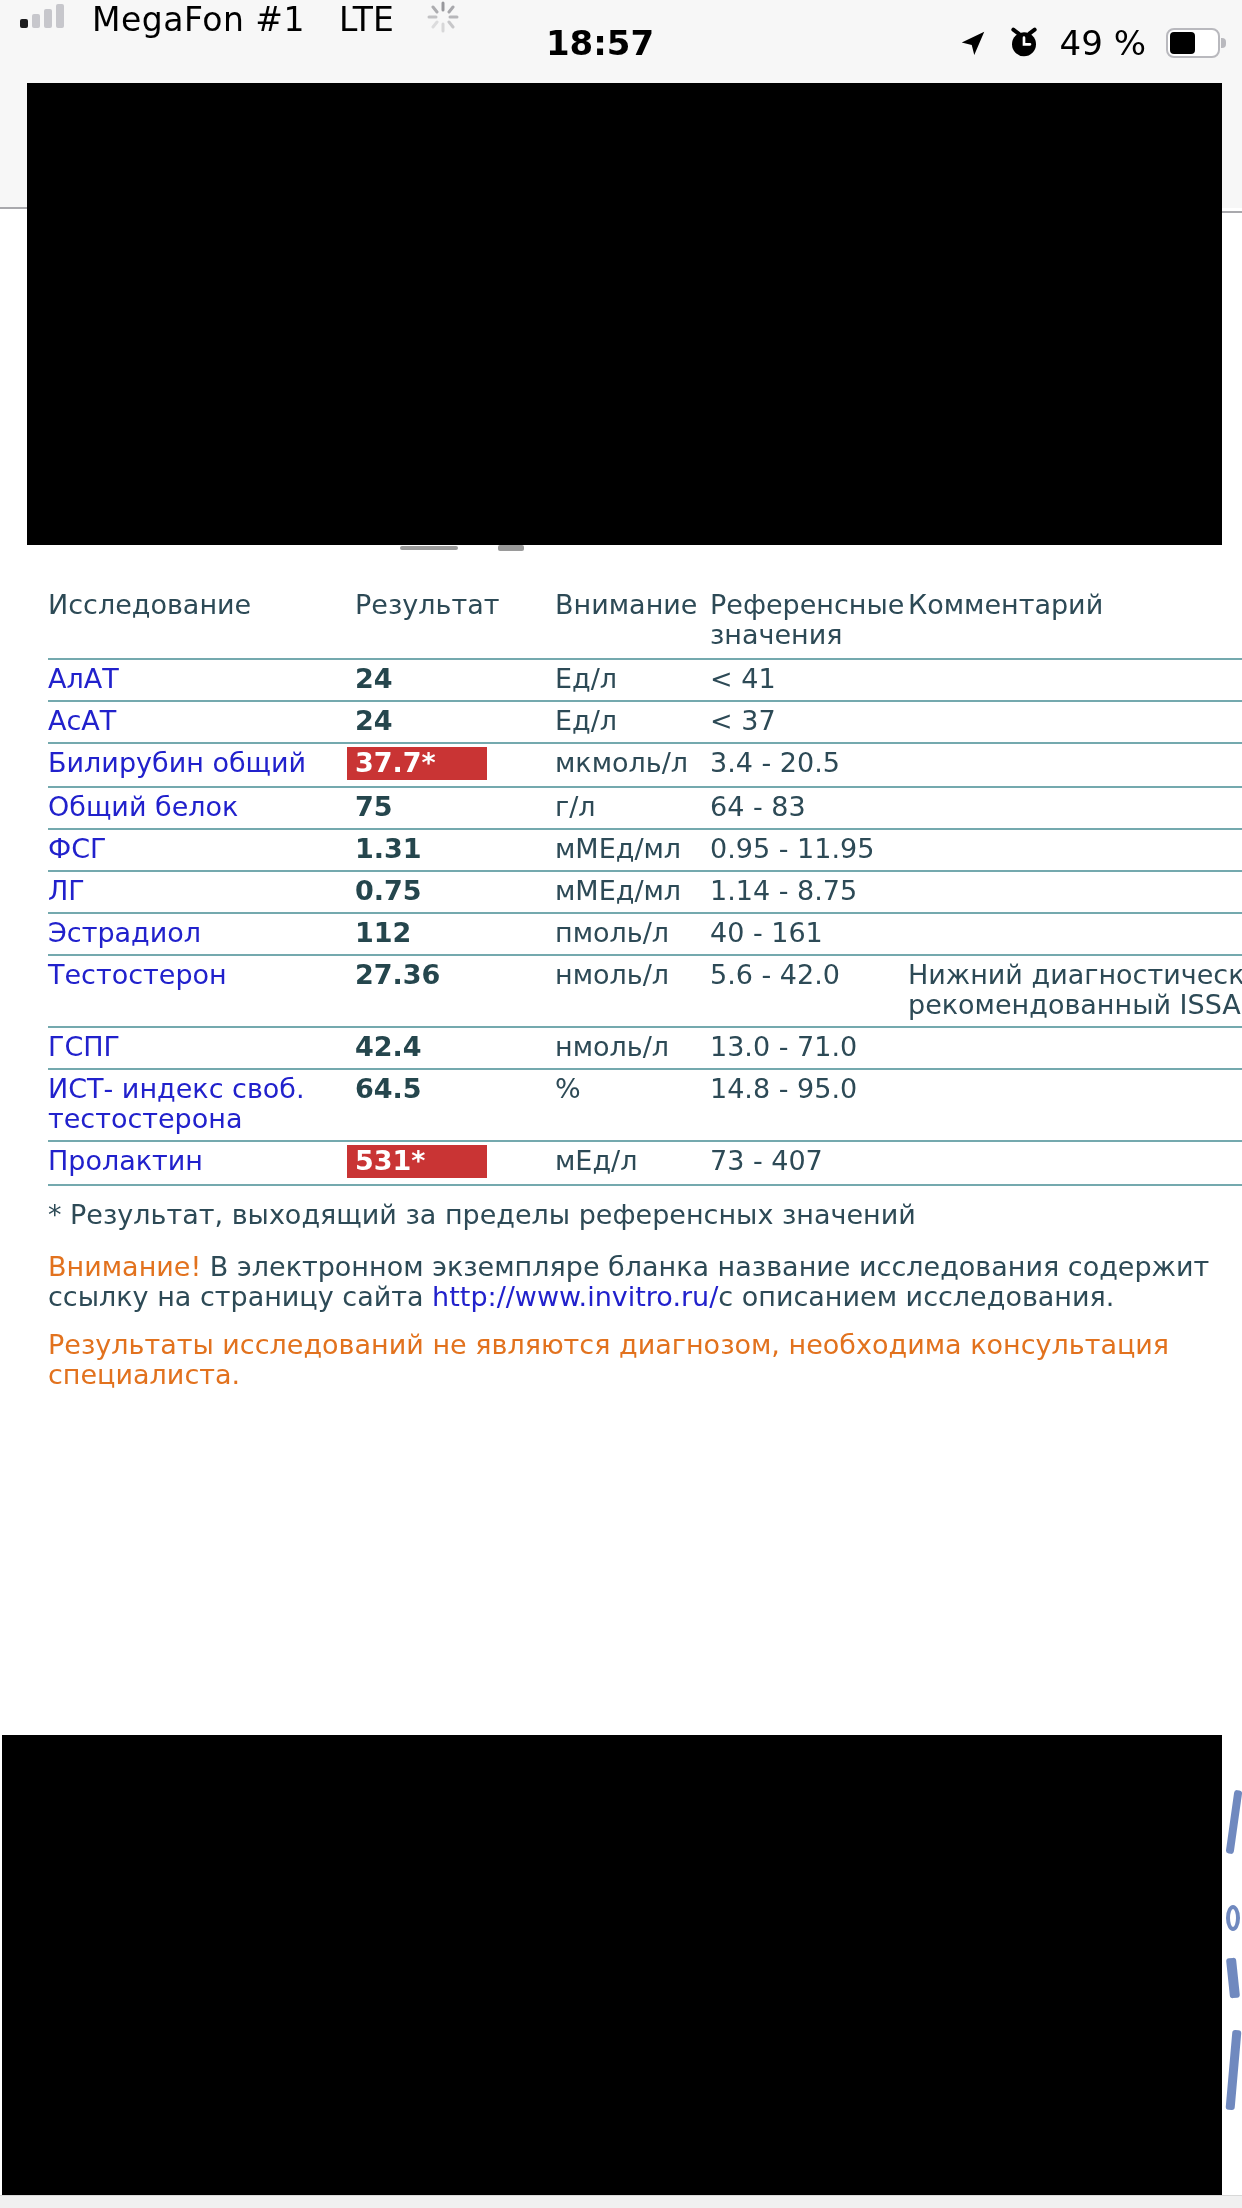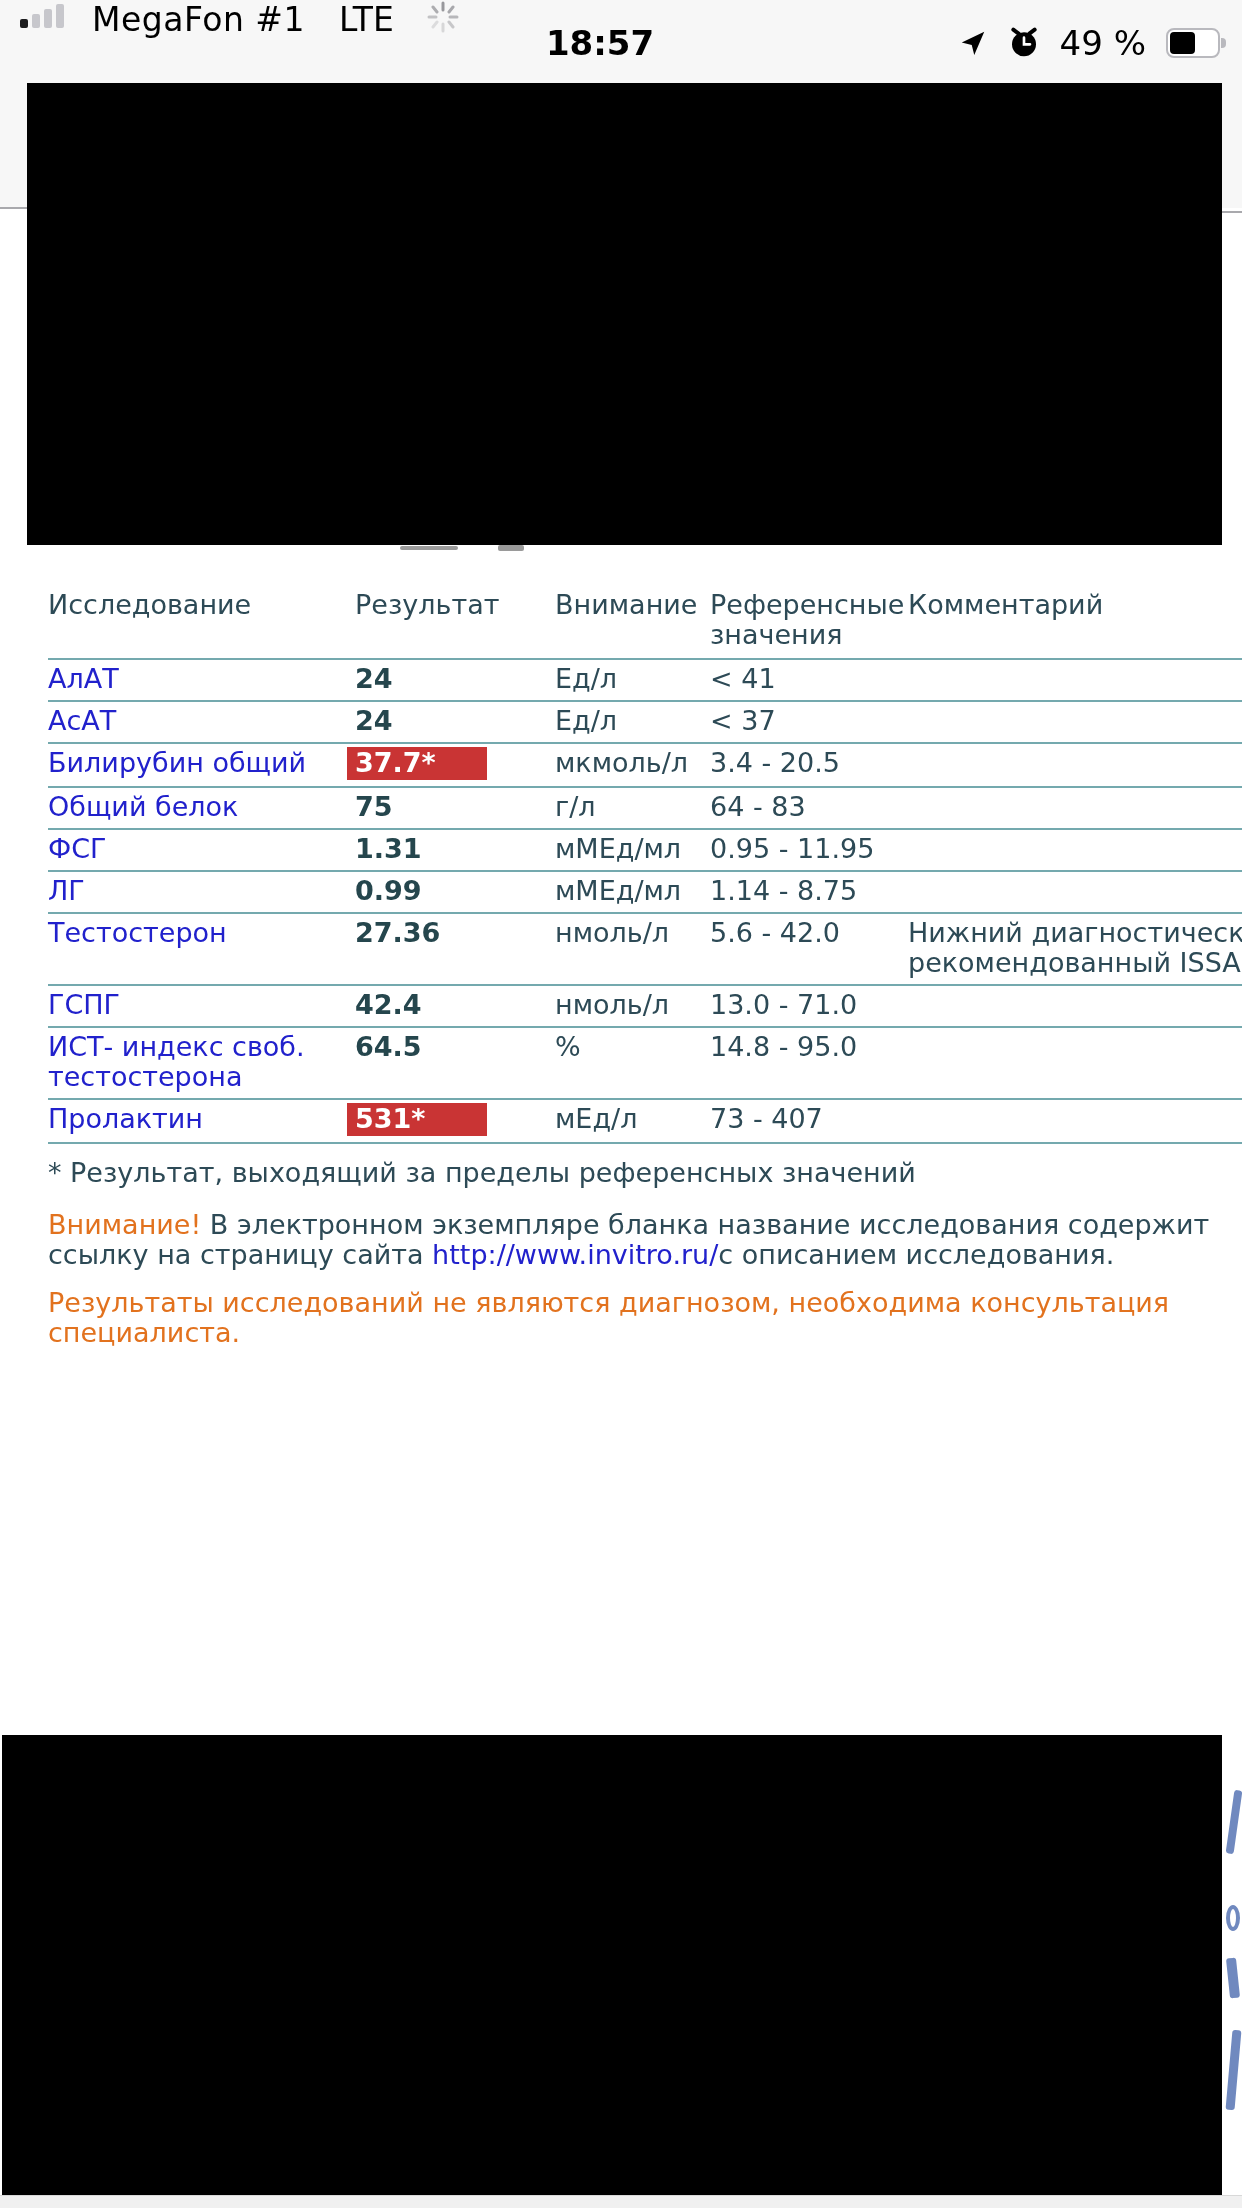--- a/index.html
+++ b/index.html
@@ -181,23 +181,30 @@
   </div>
       <div class="t-row">
     <div class="col-study"><a class="study-link">ФСГ</a></div>
     <div class="col-result"><span class="result-val">1.31</span></div>
     <div class="col-units">мМЕд/мл</div>
     <div class="col-ref">0.95 - 11.95</div>
     <div class="col-comment"></div>
   </div>
       <div class="t-row">
     <div class="col-study"><a class="study-link">ЛГ</a></div>
-    <div class="col-result"><span class="result-val">0.99</span></div>
+    <div class="col-result"><span class="result-val">0.75</span></div>
     <div class="col-units">мМЕд/мл</div>
     <div class="col-ref">1.14 - 8.75</div>
+    <div class="col-comment"></div>
+  </div>
+      <div class="t-row">
+    <div class="col-study"><a class="study-link">Эстрадиол</a></div>
+    <div class="col-result"><span class="result-val">112</span></div>
+    <div class="col-units">пмоль/л</div>
+    <div class="col-ref">40 - 161</div>
     <div class="col-comment"></div>
   </div>
       <div class="t-row">
     <div class="col-study"><a class="study-link">Тестостерон</a></div>
     <div class="col-result"><span class="result-val">27.36</span></div>
     <div class="col-units">нмоль/л</div>
     <div class="col-ref">5.6 - 42.0</div>
     <div class="col-comment">
           <div>Нижний диагностический поро</div>
           <div>рекомендованный ISSAM: 12 нм</div>

